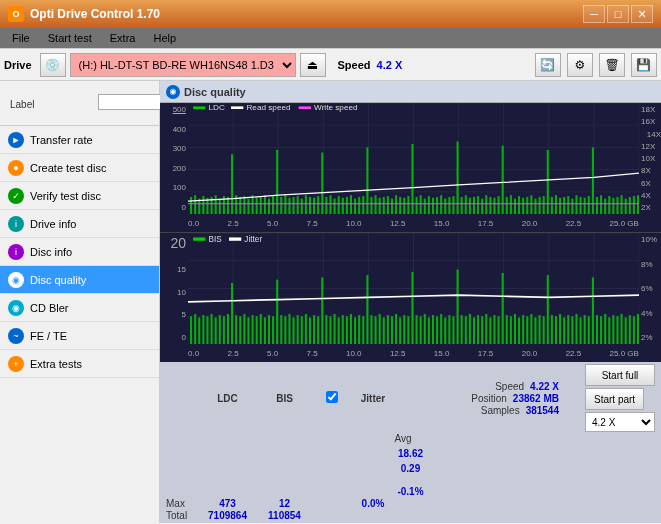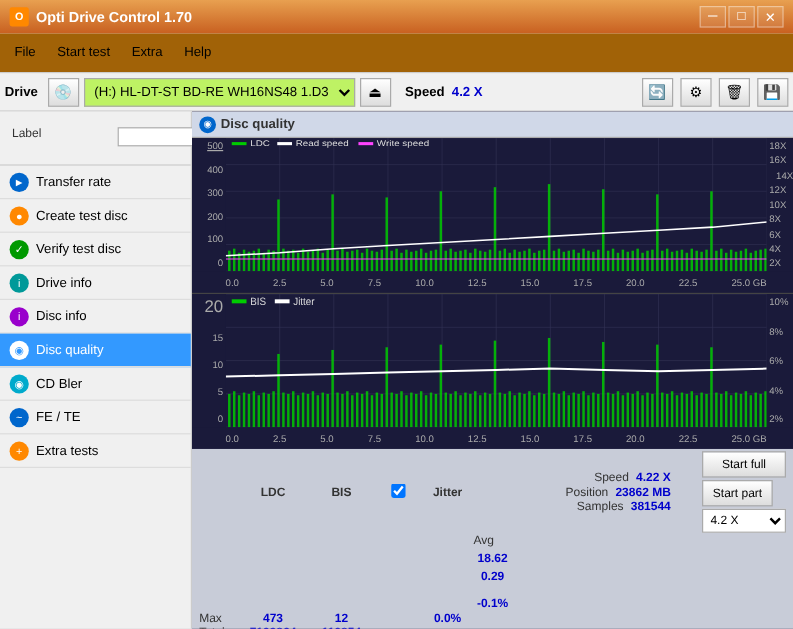--- a/index.html
+++ b/index.html
@@ -6,46 +6,46 @@
     body { font-family: 'Segoe UI', Tahoma, sans-serif; font-size: 11px; background: #f0f0f0; width: 661px; height: 524px; overflow: hidden; }
     
     
     .title-bar { background: linear-gradient(to bottom, #e8a050, #c86020); height: 28px; display: flex; align-items: center; justify-content: space-between; padding: 0 8px; color: white; font-size: 12px; font-weight: bold; }
     .title-bar-left { display: flex; align-items: center; gap: 6px; }
     .title-bar-icon { width: 16px; height: 16px; background: #ff8800; border-radius: 2px; display: flex; align-items: center; justify-content: center; font-size: 9px; color: white; font-weight: bold; }
     .title-bar-controls { display: flex; gap: 2px; }
     .title-btn { width: 22px; height: 18px; border: 1px solid rgba(255,255,255,0.4); background: rgba(255,255,255,0.1); color: white; font-size: 11px; cursor: pointer; display: flex; align-items: center; justify-content: center; }
     
     
-    .menu-bar { background: #a16207; height: 33px; display: flex; align-items: center; padding: 0 4px; border-bottom: 1px solid #ccc; gap: 2px; }
+    .menu-bar { background: #737373; height: 21px; display: flex; align-items: center; padding: 0 4px; border-bottom: 1px solid #ccc; gap: 2px; }
     .menu-item { padding: 2px 8px; font-size: 11px; cursor: pointer; height: 20px; display: flex; align-items: center; }
     
     
     .drive-bar { background: #f0f0f0; height: 32px; display: flex; align-items: center; padding: 2px 4px; border-bottom: 1px solid #ccc; gap: 4px; }
     .drive-label { font-size: 11px; font-weight: bold; margin-right: 4px; }
-    .drive-select { height: 24px; font-size: 11px; border: 1px solid #aaa; background: #bef264; padding: 0 4px; min-width: 220px; }
+    .drive-select { height: 24px; font-size: 11px; border: 1px solid #aaa; background: #fca5a5; padding: 0 4px; min-width: 220px; }
     .drive-btn { width: 26px; height: 24px; border: 1px solid #aaa; background: linear-gradient(to bottom, #fff, #ddd); cursor: pointer; display: flex; align-items: center; justify-content: center; font-size: 12px; }
     .speed-label { font-size: 11px; font-weight: bold; margin-left: 8px; }
     .spacer { flex: 1; }
     
     
     .main { display: flex; height: calc(524px - 28px - 22px - 32px); }
     
     
     .sidebar { width: 160px; background: #f0f0f0; border-right: 1px solid #ccc; display: flex; flex-direction: column; flex-shrink: 0; }
     
     
     .disc-panel { padding: 6px; border-bottom: 1px solid #ccc; }
     .disc-header { display: flex; align-items: center; gap: 4px; margin-bottom: 4px; }
     .disc-icon { width: 28px; height: 28px; }
     .disc-info-grid { font-size: 10px; }
     .disc-row { display: flex; margin-bottom: 1px; }
     .disc-key { color: #333; width: 52px; flex-shrink: 0; }
     .disc-val { color: #0000cc; font-weight: bold; }
-    .label-row { display: flex; align-items: flex-start; margin-top: 2px; gap: 36px; }
+    .label-row { display: flex; align-items: flex-end; margin-top: 2px; gap: 36px; }
     .label-input { width: 70px; height: 16px; border: 1px solid #aaa; font-size: 10px; }
     .label-btn { width: 16px; height: 16px; border: 1px solid #aaa; background: #e8e8e8; cursor: pointer; margin-left: 2px; display: flex; align-items: center; justify-content: center; font-size: 9px; }
     
     
     .nav-items { flex: 1; }
     .nav-item { height: 28px; display: flex; align-items: center; padding: 0 8px; cursor: pointer; gap: 6px; font-size: 11px; border-bottom: 1px solid #ddd; }
     .nav-item.active { background: #3399ff; color: white; }
     .nav-icon { width: 16px; height: 16px; border-radius: 50%; display: flex; align-items: center; justify-content: center; font-size: 9px; flex-shrink: 0; }
     .nav-icon.blue { background: #0066cc; color: white; }
     .nav-icon.orange { background: #ff8800; color: white; }

